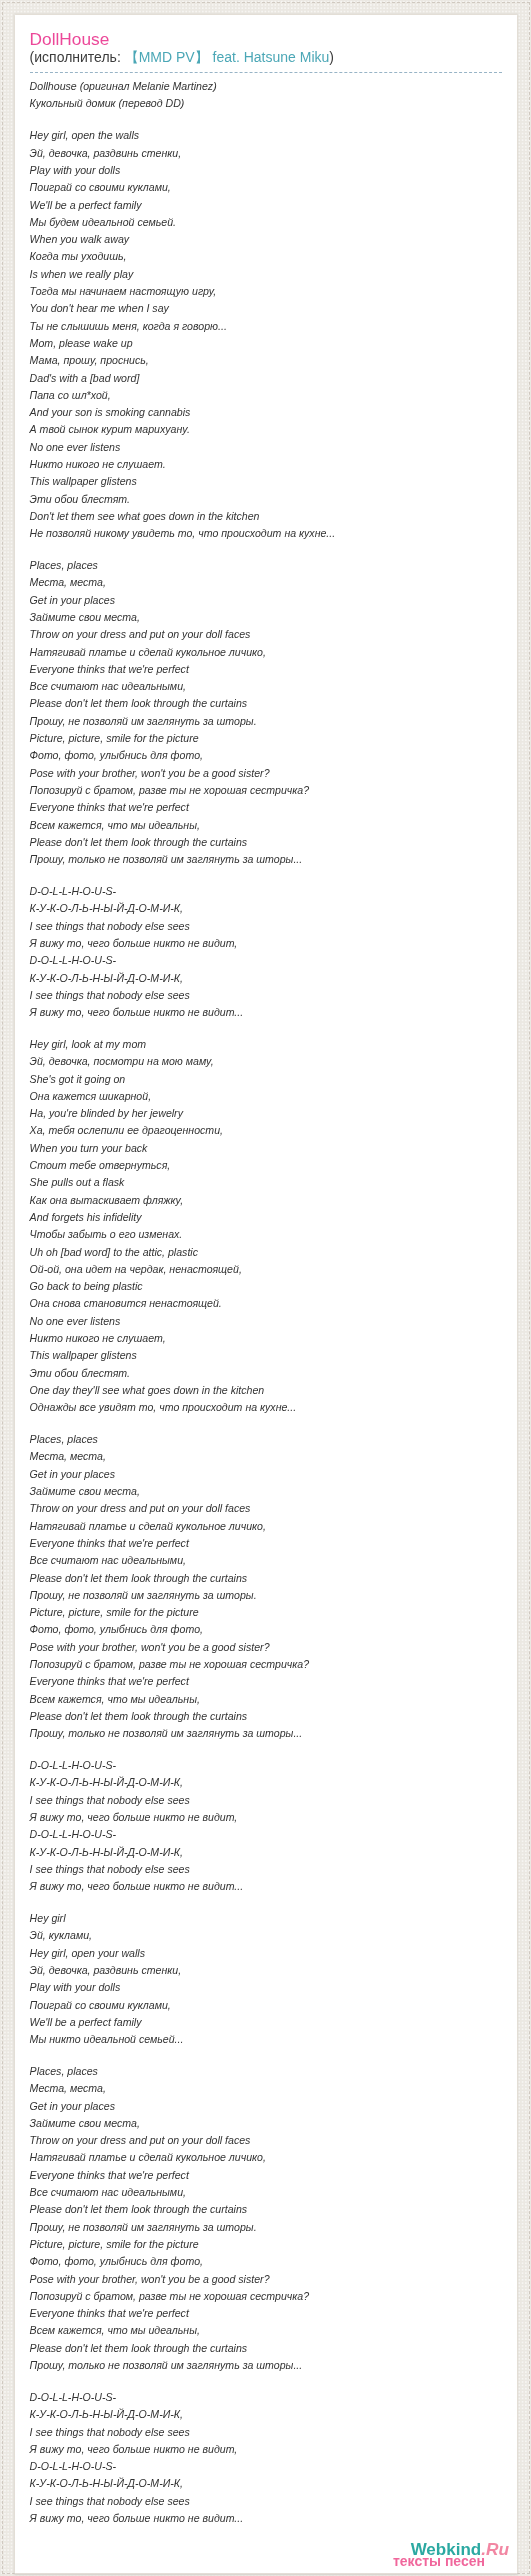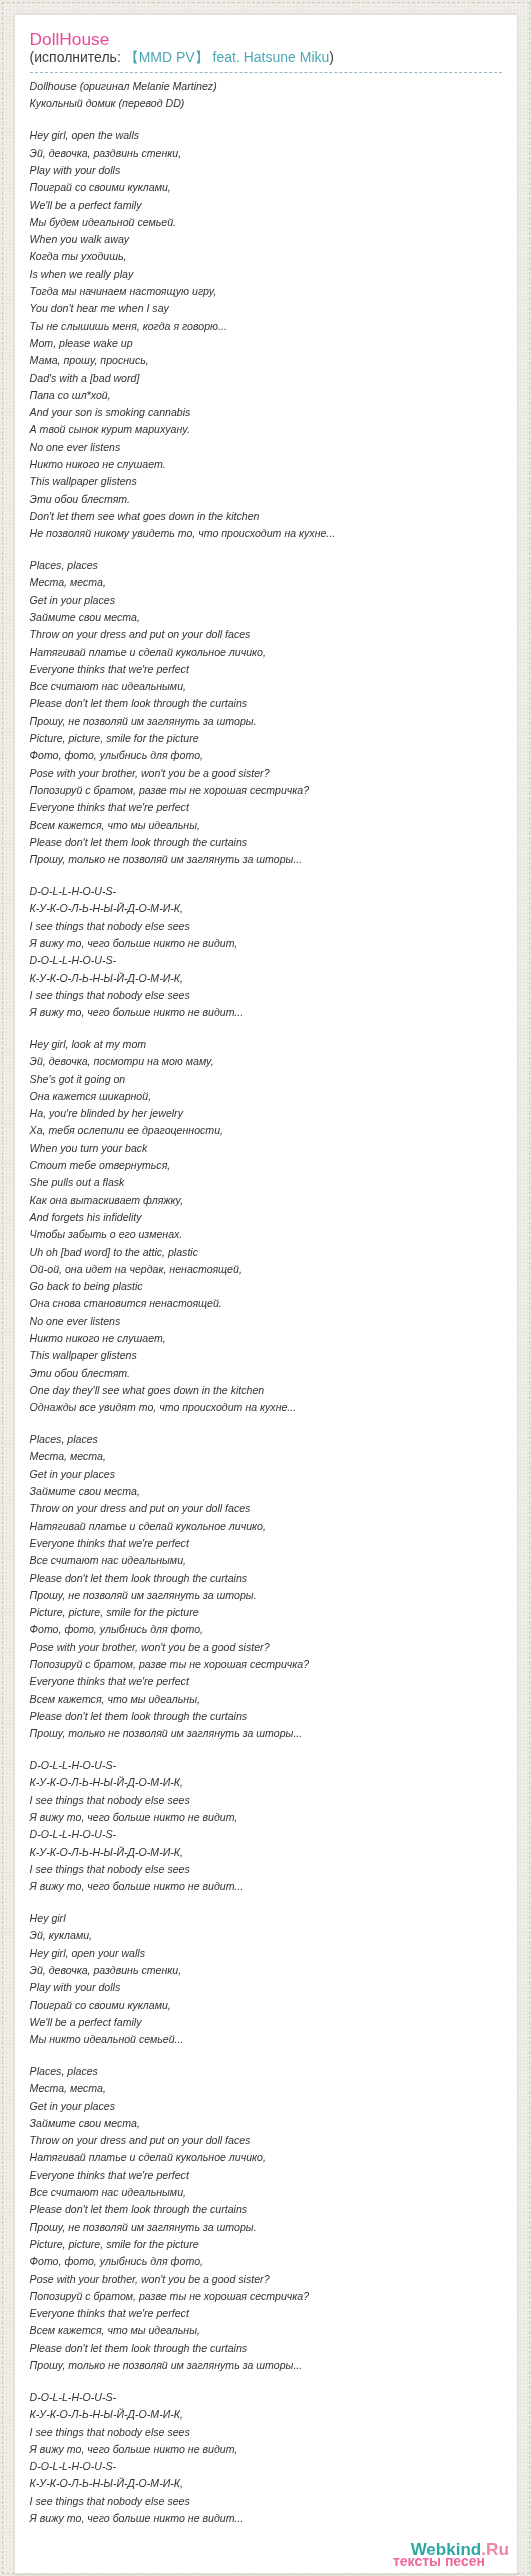--- a/index.html
+++ b/index.html
@@ -31,21 +31,21 @@
   }
   .artist-link { color:#4ba7b6; text-decoration:none; }
   .lyrics { margin-top:5.3px; font-size:10.6px; line-height:17.3px; color:#333333; }
   .lyrics p.stanza { margin:0 0 14.6px 0;font-style:italic; }
   .logo {
     margin-top:-5.3px; margin-right:-6.6px; text-align:right;
     font-weight:bold; line-height:24px; white-space:nowrap;
   }
   .logo a { text-decoration:none; }
   .logo-main  { color:#2ca9a2; font-size:17px; }
-  .logo-suffix{ color:#f287a3; font-size:17.3px; }
+  .logo-suffix{ color:#f287a3; font-size:17.3px;font-style:italic; }
   .logo-tagline {
     color:#f0679c; font-size:14px; font-weight:bold; line-height:9.3px;
     margin-top:-5.3px; padding-right:24px;
   }
 </style>
 </head>
 <body>
 
 <div class="page">
   <div class="stitch-frame"></div>

